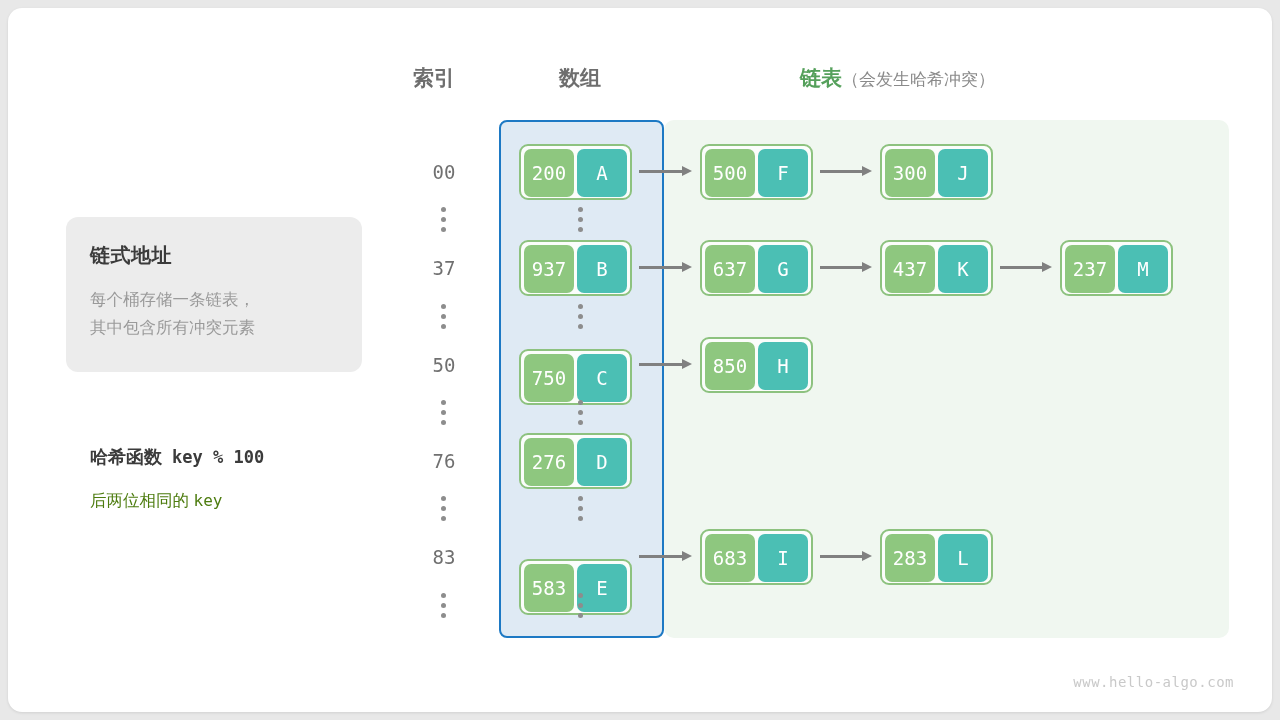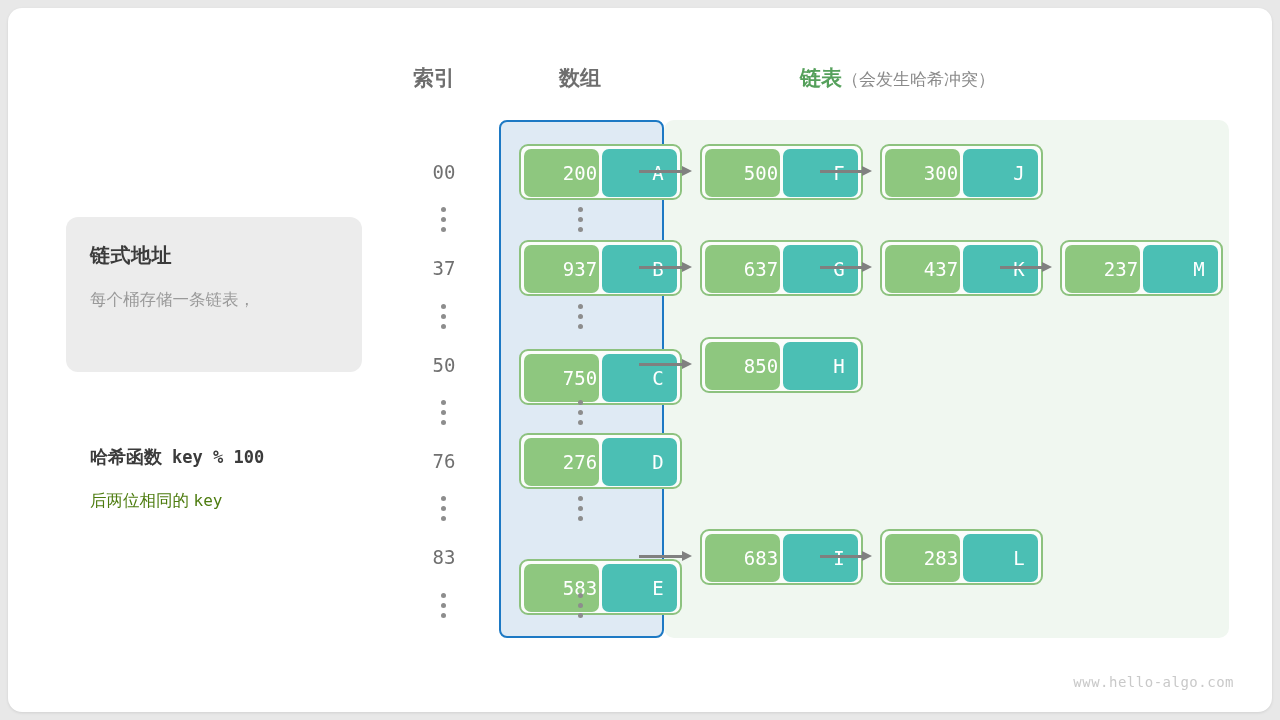--- a/index.html
+++ b/index.html
@@ -152,30 +152,29 @@
     height: 56px;
     box-sizing: border-box;
     border: 2px solid #8dc27f;
     border-radius: 9px;
     background: #fbfdfb;
     padding: 3px;
     display: flex;
     gap: 3px;
   }
   .cell {
-    width: 38px;
+    width: 50px;
     height: 48px;
     border-radius: 7px;
     display: flex;
     align-items: center;
     justify-content: center;
     color: #ffffff;
     font-family: "DejaVu Sans Mono", "Liberation Mono", monospace;
     font-size: 19px;
-    padding-left: 37px;
   }
   .cell.key { background: #8ec77f; }
   .cell.val { background: #4bbfb4; }
 
   
   .arrow {
     position: absolute;
     height: 12px;
   }
   .arrow .shaft {
@@ -214,20 +213,21 @@
 <div class="canvas">
 
   <div class="heading" id="hd-index">索引</div>
   <div class="heading" id="hd-array">数组</div>
   <div class="heading" id="hd-list"><span class="hd-green">链表</span><span class="hd-sub">（会发生哈希冲突）</span></div>
 
   <div class="info-card"></div>
   <div class="info-title">链式地址</div>
   <div class="info-body">
     <div>每个桶存储一条链表，</div>
+    <div>其中包含所有冲突元素</div>
   </div>
 
   <div class="hash-title"><span>哈希函数</span>&nbsp;&nbsp;<span class="mono">key % 100</span></div>
   <div class="hash-body">
     <div><span>后两位相同的</span>&nbsp;<span class="mono">key</span></div>
   </div>
 
   <div class="list-panel"></div>
   <div class="array-panel"></div>
 

